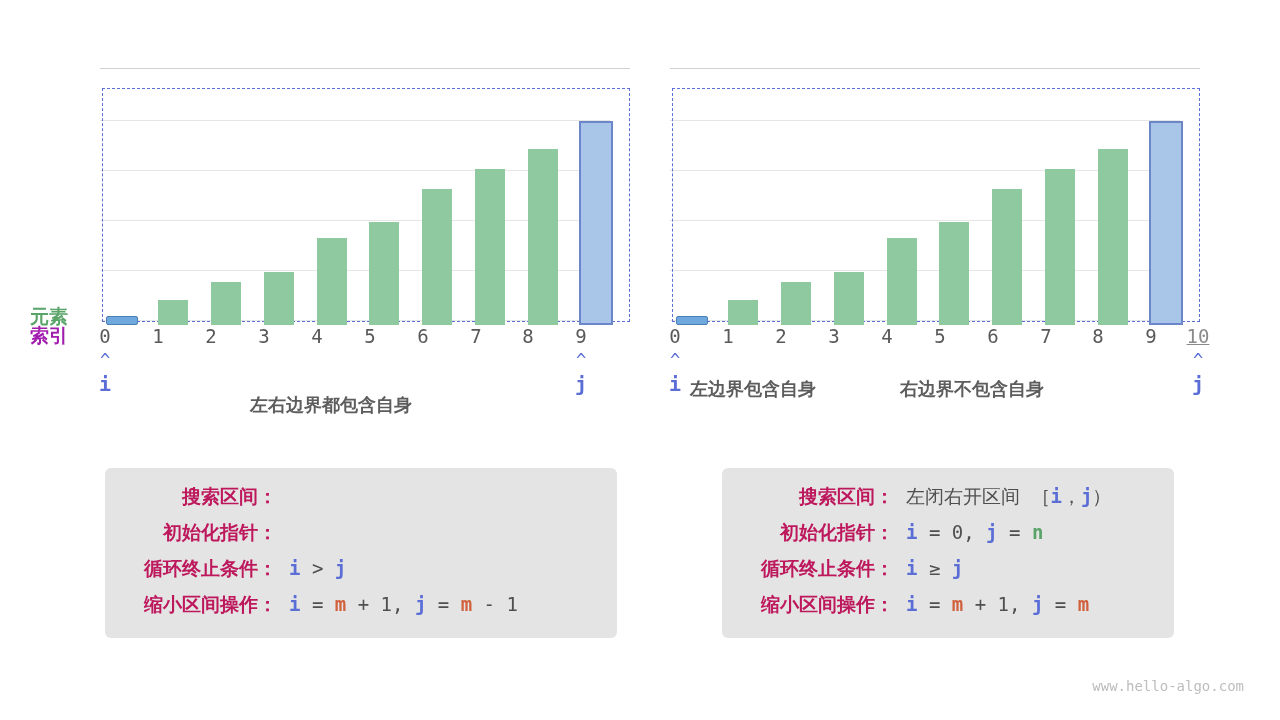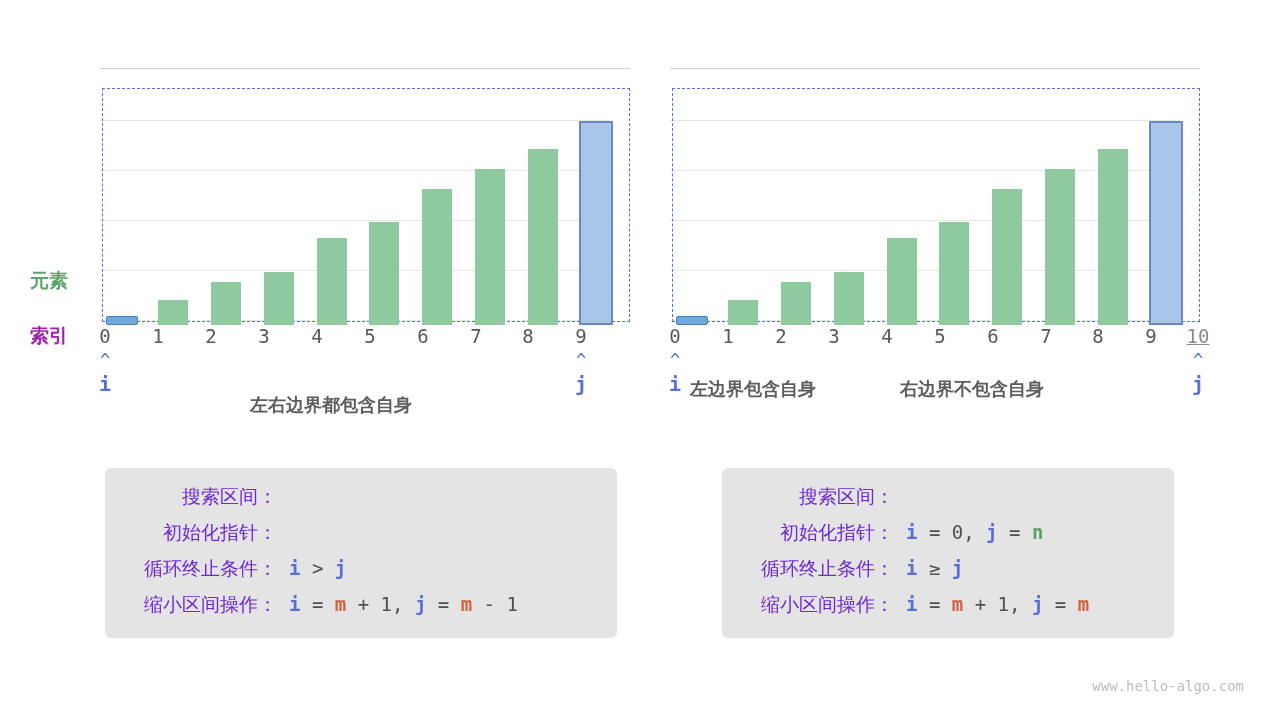--- a/index.html
+++ b/index.html
@@ -98,20 +98,21 @@
   }
   .tick.muted { color: #8a8a8a; text-decoration: underline; }
 
   .row-label {
     position: absolute;
     font-size: 19px;
     font-weight: bold;
   }
   .label-elements {
     color: #5aa469;
+    margin-top: 36px;
   }
   .label-index {
     color: #a21caf;
   }
 
   
   .caret {
     position: absolute;
     font-size: 17px;
     color: #5b6ed6;
@@ -149,22 +150,22 @@
   #info-right { left: 722px; top: 468px; width: 452px; height: 170px; }
 
   .info-line {
     display: flex;
     align-items: baseline;
     height: 36px;
     font-size: 19px;
     white-space: nowrap;
   }
   .info-key {
-    font-weight: normal;
-    color: #6d28d9;
+    font-weight: bold;
+    color: #be185d;
     text-align: right;
     width: 150px;
     flex: 0 0 auto;
   }
   #info-right .info-key { width: 150px; }
   .info-val {
     margin-left: 12px;
     font-family: "DejaVu Sans Mono", monospace;
     color: #4f4f4f;
     font-size: 19px;
@@ -298,20 +299,21 @@
     </div>
     <div class="info-line">
       <div class="info-key">缩小区间操作：</div>
       <div class="info-val"><span class="v-i">i</span><span class="v-txt"> = </span><span class="v-m">m</span><span class="v-txt"> + 1, </span><span class="v-j">j</span><span class="v-txt"> = </span><span class="v-m">m</span><span class="v-txt"> - 1</span></div>
     </div>
   </div>
 
   <div class="infobox" id="info-right">
     <div class="info-line">
       <div class="info-key">搜索区间：</div>
+      <div class="info-val"><span class="v-txt">左闭右开区间 ［</span><span class="v-i">i</span><span class="v-txt">，</span><span class="v-j">j</span><span class="v-txt">）</span></div>
     </div>
     <div class="info-line">
       <div class="info-key">初始化指针：</div>
       <div class="info-val"><span class="v-i">i</span><span class="v-txt"> = 0, </span><span class="v-j">j</span><span class="v-txt"> = </span><span class="v-n">n</span></div>
     </div>
     <div class="info-line">
       <div class="info-key">循环终止条件：</div>
       <div class="info-val"><span class="v-i">i</span><span class="v-txt"> ≥ </span><span class="v-j">j</span></div>
     </div>
     <div class="info-line">

